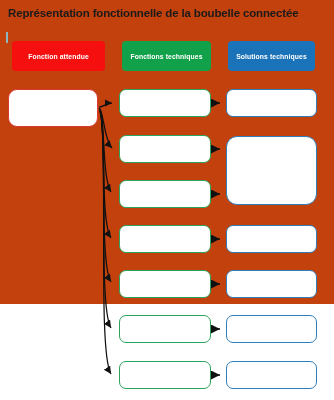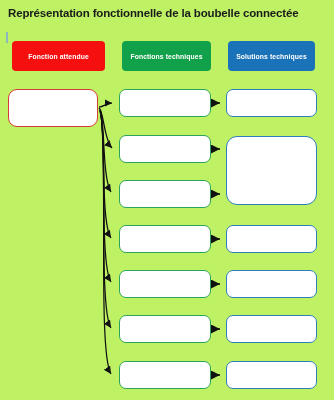--- a/index.html
+++ b/index.html
@@ -4,22 +4,22 @@
 <style>
   html,body{margin:0;padding:0;}
   body{
     width:334px;height:400px;
     background:#ffffff;
     font-family:"Liberation Sans", sans-serif;
     overflow:hidden;
   }
   #canvas{
     position:relative;
-    width:334px;height:400px;
-    background:#bef264;
+    width:334px;height:304px;
+    background:#c2410c;
   }
   #title{
     position:absolute;left:8px;top:7px;
     width:322px;
     font-size:11.5px;
     font-weight:bold;
     color:#1b1b1b;
     letter-spacing:-0.15px;
     white-space:nowrap;
   }

